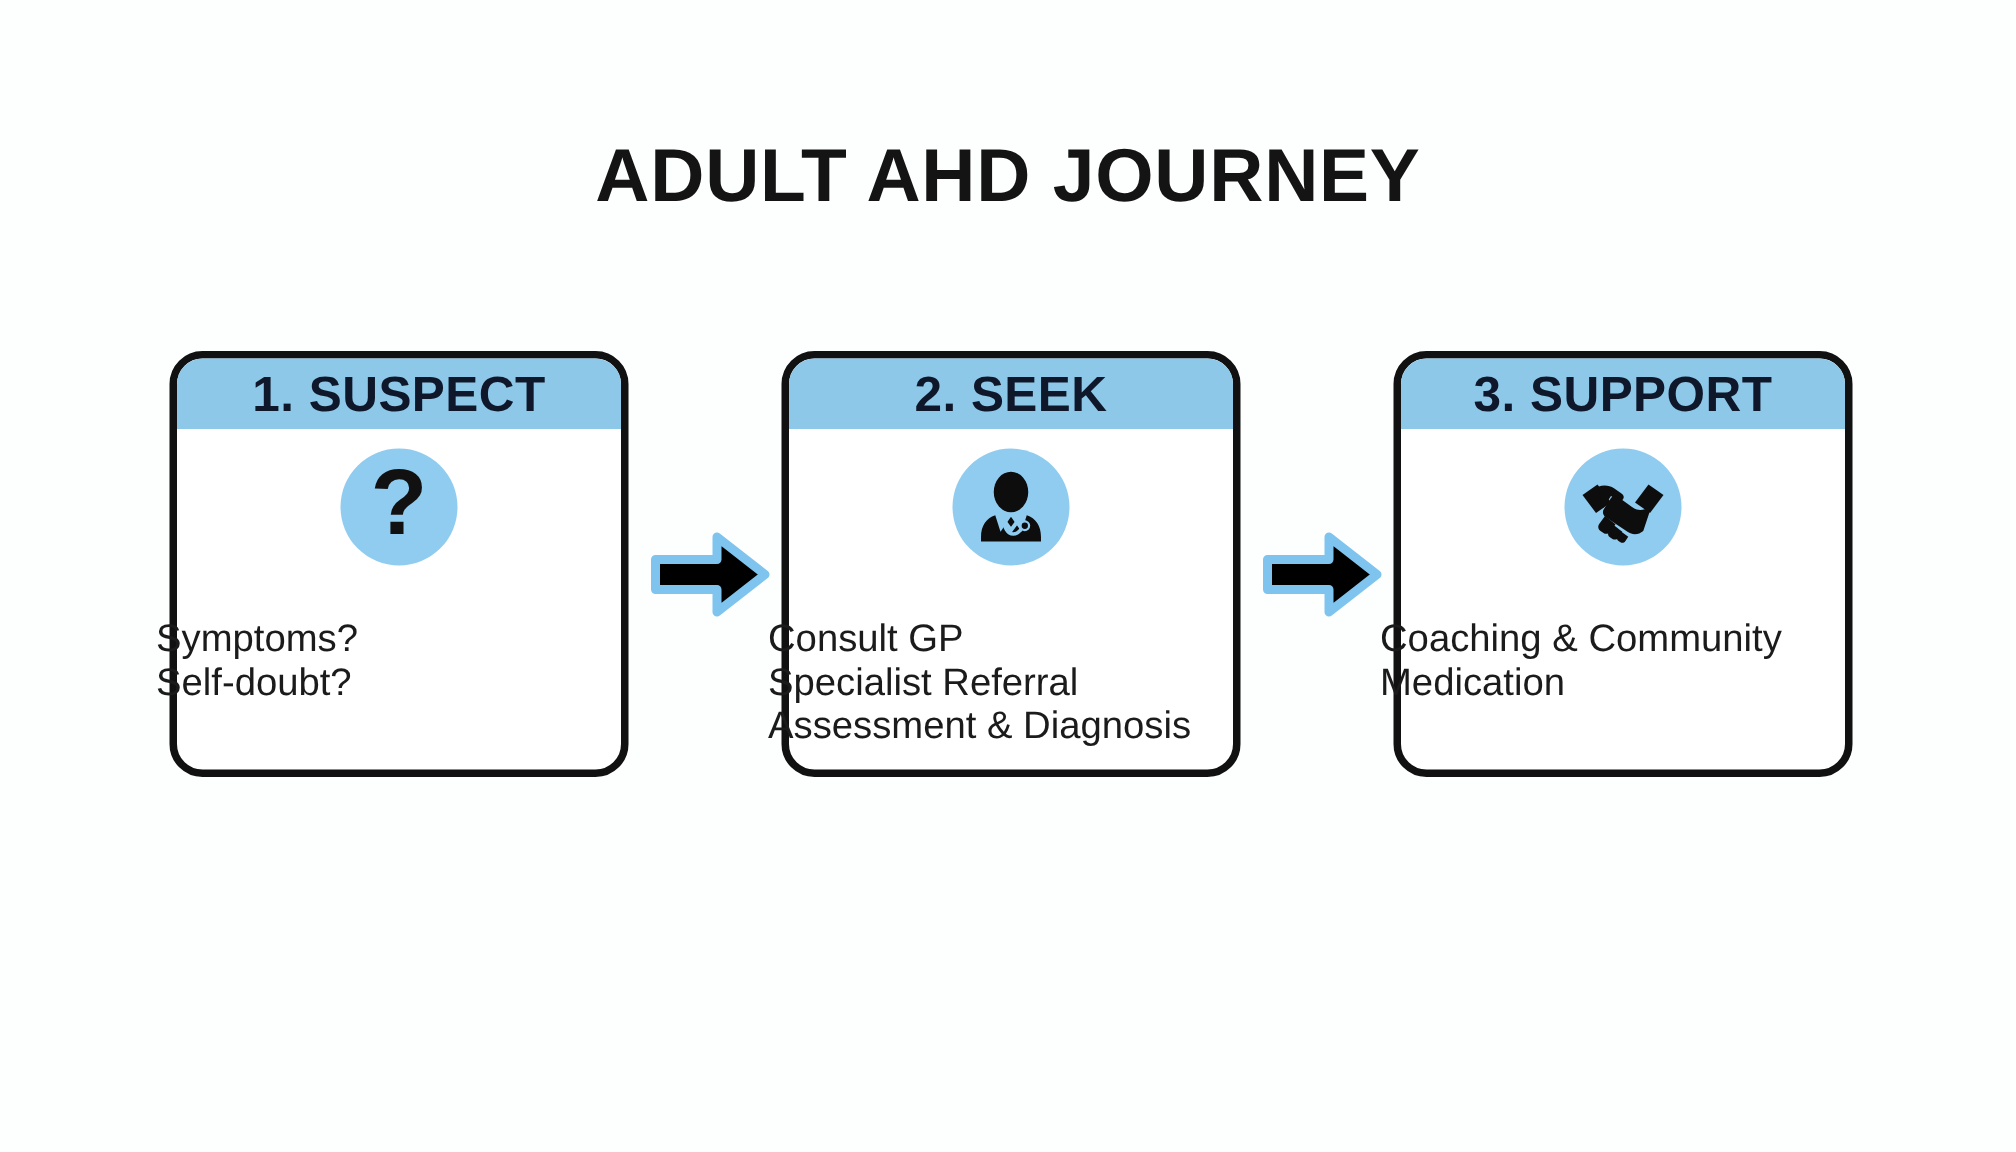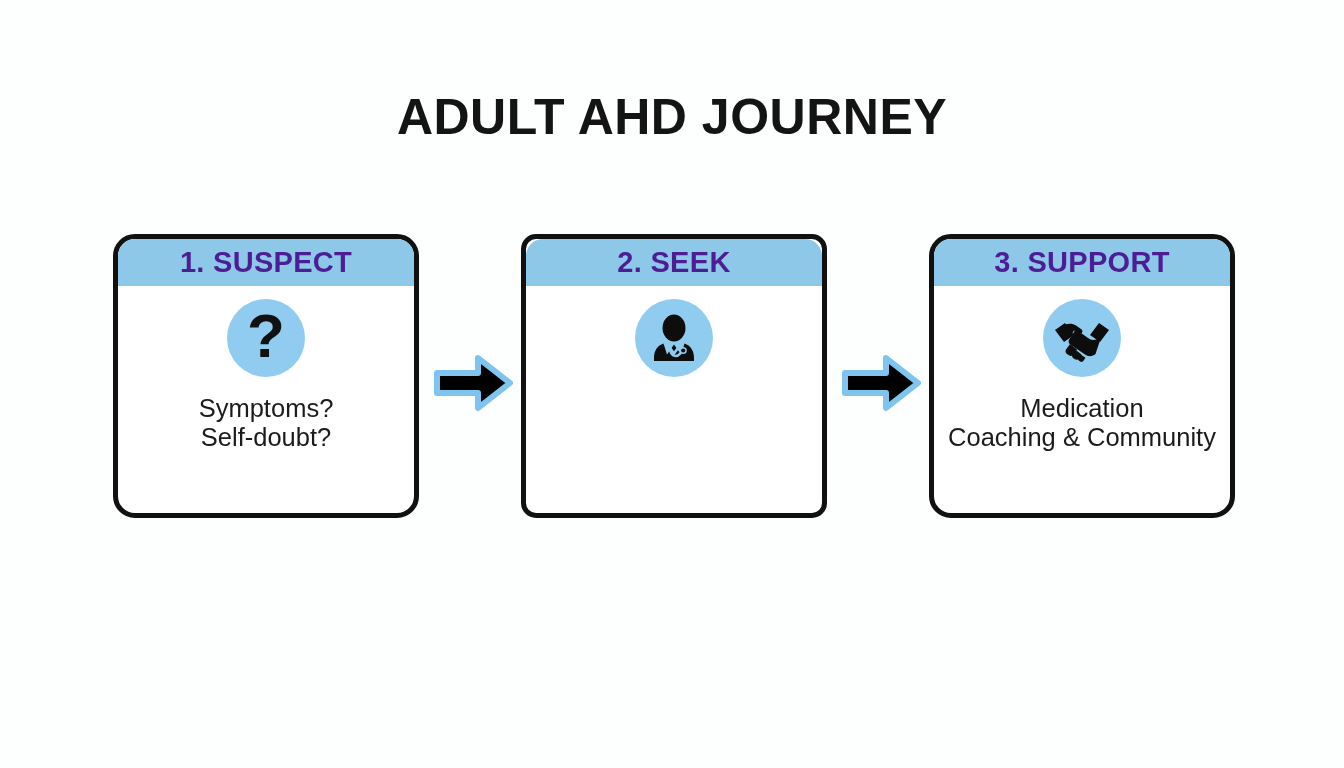--- a/index.html
+++ b/index.html
@@ -41,40 +41,40 @@
     top: 0;
     width: 306px;
     height: 284px;
     box-sizing: border-box;
     border: 5px solid #111111;
     border-radius: 22px;
     background: #ffffff;
     overflow: visible;
   }
   .card.pos-0 { left: 0px; }
-  .card.pos-1 { left: 408px; border-radius: 15px; }
+  .card.pos-1 { left: 408px; }
   .card.pos-2 { left: 816px; }
 
   .card-header {
     position: absolute;
     top: 0;
     left: 0;
     right: 0;
     height: 47px;
     background: #8ec8e8;
     border-top-left-radius: 17px;
     border-top-right-radius: 17px;
     display: flex;
     align-items: center;
     justify-content: center;
   }
   .card-header-label {
-    font-size: 29px;
+    font-size: 33px;
     font-weight: bold;
-    color: #4c1d95;
+    color: #0f172a;
     letter-spacing: 0.3px;
     white-space: nowrap;
   }
 
   .icon-circle {
     position: absolute;
     top: 60px;
     left: 50%;
     margin-left: -39px;
     width: 78px;
@@ -90,24 +90,23 @@
     font-weight: bold;
     color: #111111;
     line-height: 1;
     margin-top: -4px;
     font-family: "Liberation Sans", sans-serif;
   }
   .icon-circle svg { display: block; }
 
   .card-body {
     position: absolute;
-    top: 155px;
+    top: 173px;
     left: -14px;
     width: 324px;
-    text-align: center;
     color: #1b1b1b;
     font-size: 25.5px;
     line-height: 29px;
     white-space: nowrap;
   }
   .card-body .line { display: block; }
 
   .arrow {
     position: absolute;
     top: 118px;
@@ -152,20 +151,25 @@
       <svg width="58" height="58" viewBox="0 0 58 58" xmlns="http://www.w3.org/2000/svg">
         <g fill="#0d0d0d">
           <ellipse cx="29" cy="19" rx="11.5" ry="13.5"></ellipse>
           <path d="M29 35.5 L22 45.5 L18.5 34.5 C12.5 36.5 9 41.5 9 49 L9 52 L49 52 L49 49 C49 41.5 45.5 36.5 39.5 34.5 L36 45.5 Z"></path>
         </g>
         <path d="M22.5 35.5 L29 44.5 L35.5 35.5" fill="none" stroke="#90ccf0" stroke-width="2.6"></path>
         <path d="M24 35 C24 43 27 47 30.5 47 C34 47 37 43.5 37.5 38.5" fill="none" stroke="#90ccf0" stroke-width="2.4" stroke-linecap="round"></path>
         <circle cx="38.2" cy="41.5" r="3.6" fill="#90ccf0"></circle>
         <circle cx="38.2" cy="41.5" r="2.1" fill="#0d0d0d"></circle>
       </svg>
+    </div>
+    <div class="card-body">
+      <span class="line">Consult GP</span>
+      <span class="line">Specialist Referral</span>
+      <span class="line">Assessment &amp; Diagnosis</span>
     </div>
   </div>
 
   <div class="arrow gap-1">
     <svg viewBox="0 0 80 62" xmlns="http://www.w3.org/2000/svg">
       <path d="M3 21 L44 21 L44 6 L76 31 L44 56 L44 41 L3 41 Z" fill="#000000" stroke="#7fc4ee" stroke-width="6" stroke-linejoin="round"></path>
     </svg>
   </div>
 
   <div class="card pos-2">
@@ -179,18 +183,18 @@
           <path d="M57 22 L47 15 L38 27 L48 34 Z"></path>
           <path d="M13.5 16.5 C17 15 21 15.5 24 17.5 L29 21 C30.5 22 31 23.5 30 24.8 C29 26 27.3 26.2 26 25.3 L22 22.6 L16.5 31 Z"></path>
           <path d="M46.5 16.5 L44.5 31.5 C41.5 32.5 38.5 32 36 30 L27 23.5 C25 22 23 22.5 22 24 L17.5 31 C16 33 16.5 35.3 18.3 36.6 L33 46.5 C36.5 49 40.5 48.5 43.5 46 L47.5 34 Z"></path>
           <path d="M18 36 L14 41.5 C13 43 13.5 45 15 46 L17 47.3 C18.5 48.3 20.5 48 21.5 46.5 L25 41.5 Z"></path>
           <path d="M23.5 41.8 L20.5 46.3 C19.6 47.6 20 49.3 21.3 50.2 L23 51.3 C24.3 52.1 26 51.8 26.8 50.5 L29.5 46.5 Z"></path>
           <path d="M28.5 46.2 L26.3 49.5 C25.6 50.6 25.9 52 27 52.7 L28.3 53.5 C29.4 54.2 30.8 53.9 31.5 52.8 L33.5 49.8 Z"></path>
         </g>
       </svg>
     </div>
     <div class="card-body">
+      <span class="line">Coaching &amp; Community</span>
       <span class="line">Medication</span>
-      <span class="line">Coaching &amp; Community</span>
     </div>
   </div>
 
 </div>
 
 </body></html>

